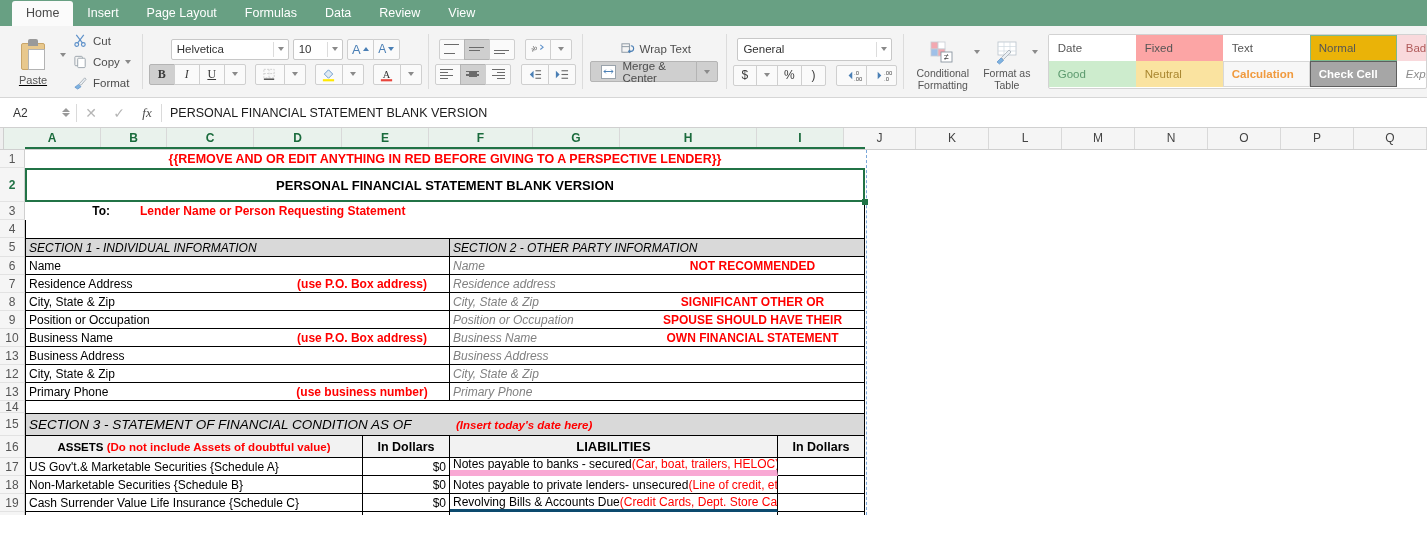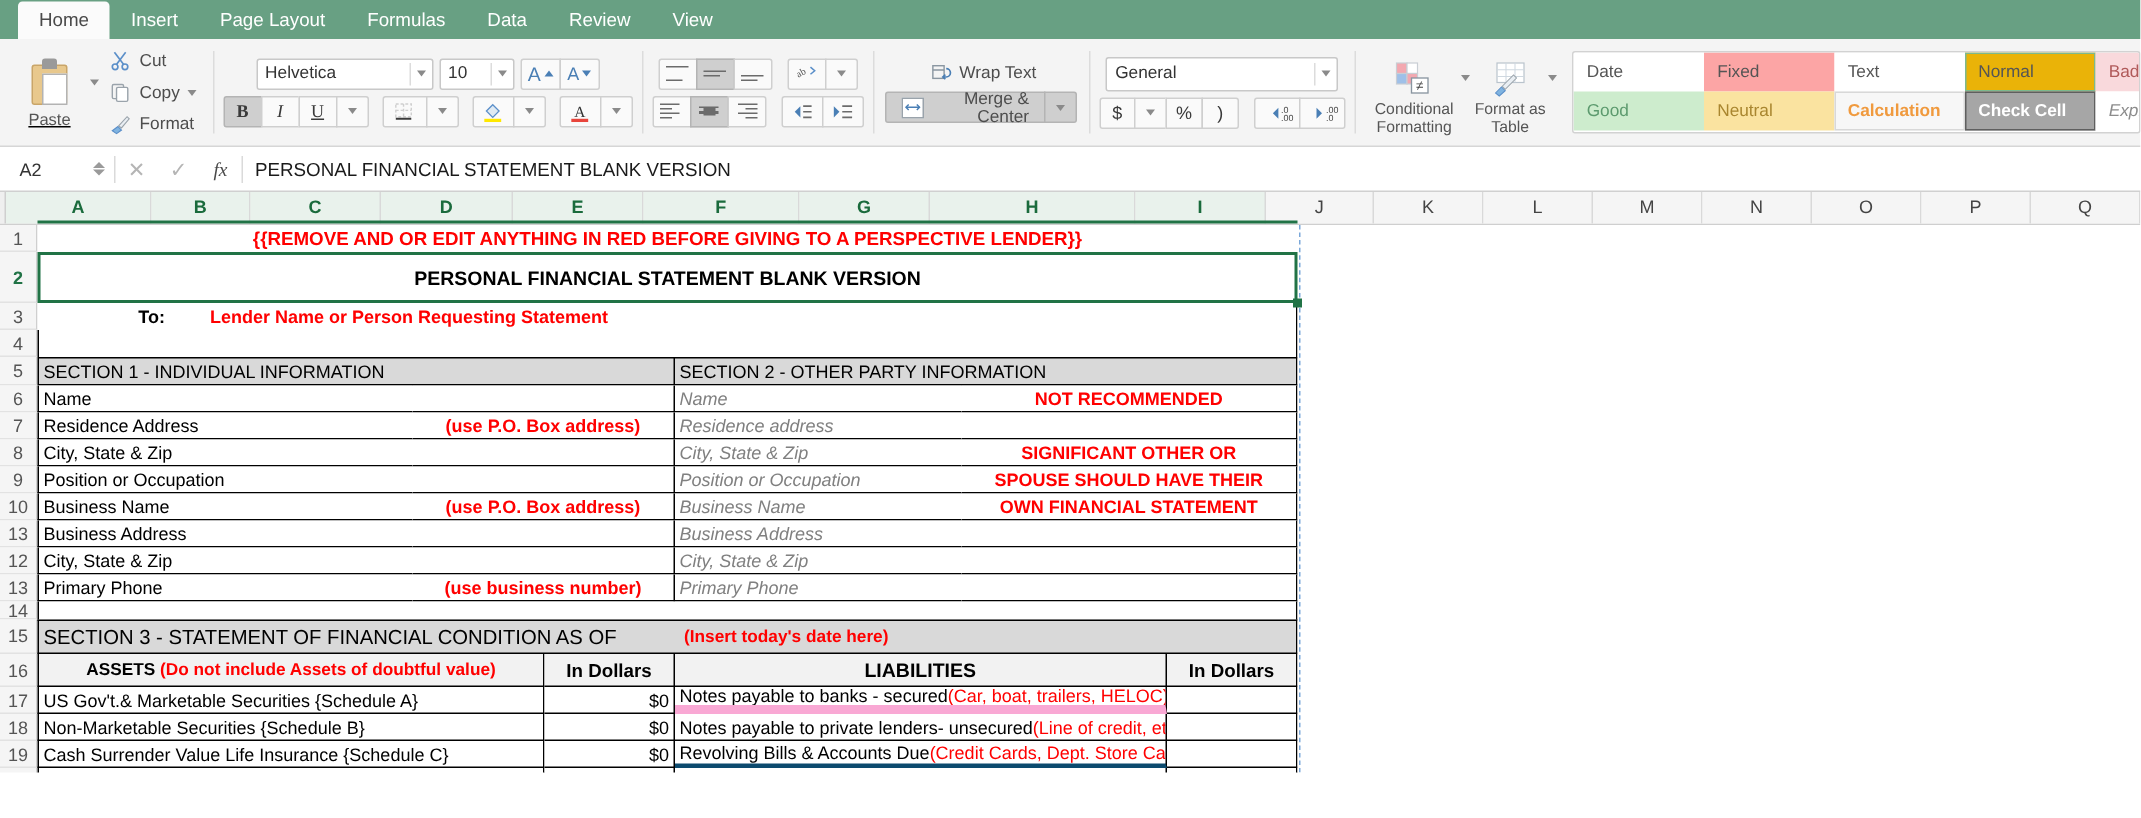--- a/index.html
+++ b/index.html
@@ -145,21 +145,21 @@
     font-size: 12px; color: #000; display: flex; align-items: center;
     padding: 0 3px; overflow: hidden; white-space: nowrap; background: #fff;
   }
   .blank { background: #fff; }
 
   .txt-red { color: #ff0000; }
   .txt-gray-it { color: #808080; font-style: italic; }
   .b { font-weight: bold; }
   .ctr { justify-content: center; }
   .rgt { justify-content: flex-end; }
-  .shade { background: #d9d9d9; }
+  .shade { background: #d9d9d9; font-style: italic; }
   .shade-lt { background: #f2f2f2; }
 
   
   #active-cell {
     position: absolute; border: 2px solid #217346; pointer-events: none; z-index: 8;
   }
   #fill-handle {
     position: absolute; width: 6px; height: 6px; background: #217346; z-index: 9;
   }
   
@@ -417,21 +417,21 @@
                 </g>
               </svg>
           </span>
         </div>
       </div>
     </div>
   </div>
 
   <div class="rsep"></div>
 
-  <div class="rgroup" style="flex-direction:column;justify-content:center;gap:5px;text-align:right;">
+  <div class="rgroup" style="flex-direction:column;justify-content:center;gap:5px;">
     <div class="frow" style="display:flex;align-items:center;gap:5px;padding-left:2px;">
       <span class="ico">
         <svg width="16" height="15" viewBox="0 0 16 16">
             <rect x="1.5" y="3" width="8" height="9" fill="none" stroke="#8a96a1" stroke-width="1"></rect>
           <line x1="1.5" y1="6" x2="9.5" y2="6" stroke="#8a96a1" stroke-width="1"></line>
           <path d="M11 5 a3 3 0 0 1 0 6 L9 11" fill="none" stroke="#4a7fb5" stroke-width="1.2"></path>
           <path d="M10.4 9.4 L8.6 11 L10.4 12.6" fill="none" stroke="#4a7fb5" stroke-width="1.2"></path>
           </svg>
       </span>
       <span class="cmd-lbl">Wrap Text</span>

